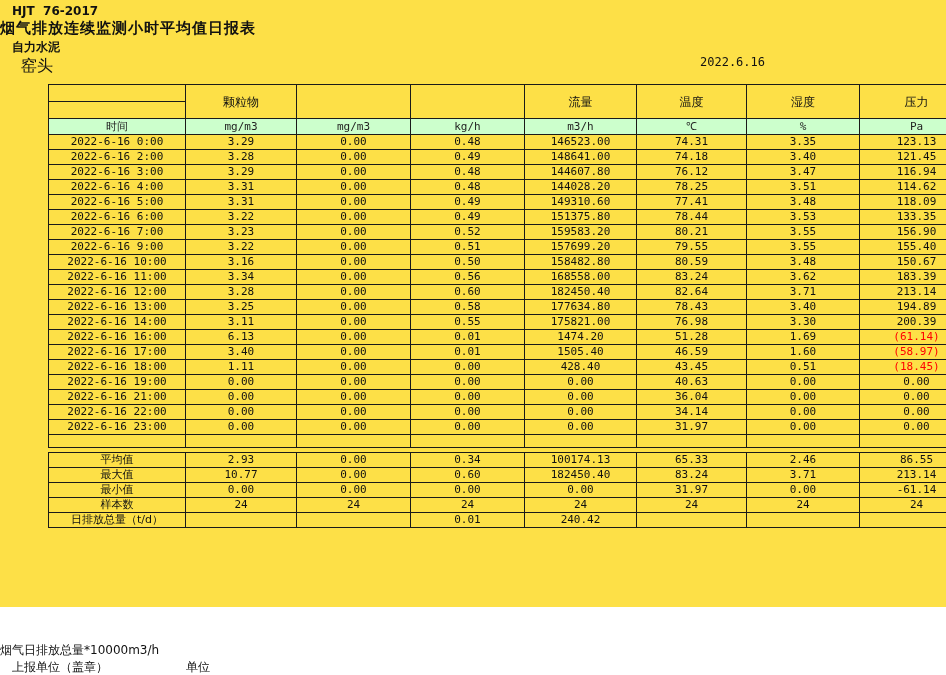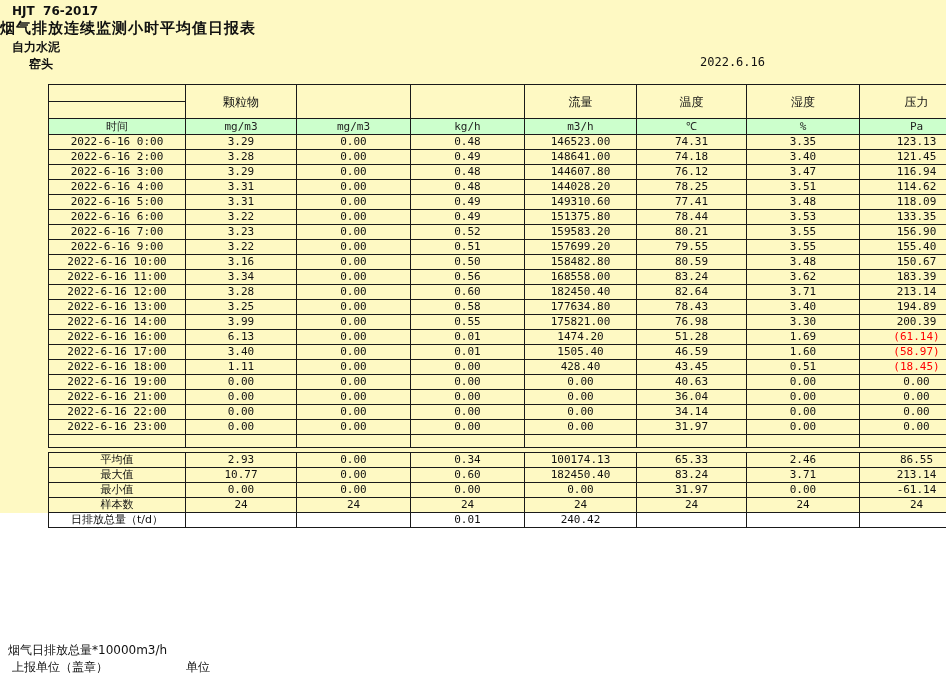--- a/index.html
+++ b/index.html
@@ -3,47 +3,47 @@
 <meta charset="utf-8">
 <style>
   :root{
     --border:#1a1a1a;
     --band:#ccffcc;
     --neg:#ff0000;
   }
   *{margin:0;padding:0;box-sizing:border-box;}
   html,body{width:946px;height:675px;background:#ffffff;overflow:hidden;
     font-family:"DejaVu Sans","Liberation Sans",sans-serif;color:#111;}
-  .page{position:relative;width:946px;height:513px;background:#fef9c3;}
+  .page{position:relative;width:946px;height:607px;background:#fde047;}
 
   .std-no{position:absolute;left:12px;top:4px;font-size:12px;font-weight:bold;white-space:pre;}
   .title{position:absolute;left:0;top:19px;width:946px;text-align:left;font-size:15px;font-weight:bold;letter-spacing:1px;}
   .company{position:absolute;left:12px;top:39px;font-size:12px;font-weight:bold;}
-  .station{position:absolute;left:29px;top:56px;font-size:12px;font-weight:bold;}
+  .station{position:absolute;left:21px;top:56px;font-size:16px;font-weight:normal;}
   .date{position:absolute;left:700px;top:55px;font-size:12px;font-family:"DejaVu Sans Mono",monospace;}
 
   .tbl-wrap{position:absolute;left:10px;top:84px;width:927px;padding-left:38px;}
   table{border-collapse:collapse;table-layout:fixed;width:926px;}
   td{border:1px solid var(--border);text-align:center;vertical-align:middle;
      font-size:11px;line-height:14px;height:15px;overflow:hidden;white-space:nowrap;
      font-family:"DejaVu Sans Mono","Liberation Mono",monospace;}
   tr.group-row td{height:33px;font-size:12px;font-family:"DejaVu Sans","Liberation Sans",sans-serif;}
   tr.group-row td.time-head{padding:0;}
   .split{width:100%;height:33px;display:flex;flex-direction:column;}
   .split .half{flex:1;}
   .split .half.top{border-bottom:1px solid var(--border);}
   tr.units-row td{background:var(--band);height:16px;color:#1f1f1f;}
   tr.units-row td:first-child{font-family:"DejaVu Sans","Liberation Sans",sans-serif;}
   td.c-time{font-size:11px;margin-left:28px;}
   td.neg{color:var(--neg);}
   tr.blank-row td{height:13px;}
   tr.spacer-row td{border:none;height:5px;}
   tr.summary-row td.c-label{font-family:"DejaVu Sans","Liberation Sans",sans-serif;}
 
-  .foot-note{position:absolute;left:8px;top:642px;font-size:12px;}
+  .foot-note{position:absolute;left:0;top:642px;font-size:12px;}
   .foot-report{position:absolute;left:12px;top:659px;font-size:12px;}
   .foot-unit{position:absolute;left:186px;top:659px;font-size:12px;}
 </style>
 </head>
 <body>
 
 <div class="page">
 
   <div class="std-no">HJT  76-2017</div>
   <div class="title">烟气排放连续监测小时平均值日报表</div>
@@ -206,21 +206,21 @@
             <td>3.25</td>
             <td>0.00</td>
             <td>0.58</td>
             <td>177634.80</td>
             <td>78.43</td>
             <td>3.40</td>
             <td>194.89</td>
           </tr>
           <tr>
             <td class="c-time">2022-6-16 14:00</td>
-            <td>3.99</td>
+            <td>3.11</td>
             <td>0.00</td>
             <td>0.55</td>
             <td>175821.00</td>
             <td>76.98</td>
             <td>3.30</td>
             <td>200.39</td>
           </tr>
           <tr>
             <td class="c-time">2022-6-16 16:00</td>
             <td>6.13</td>

